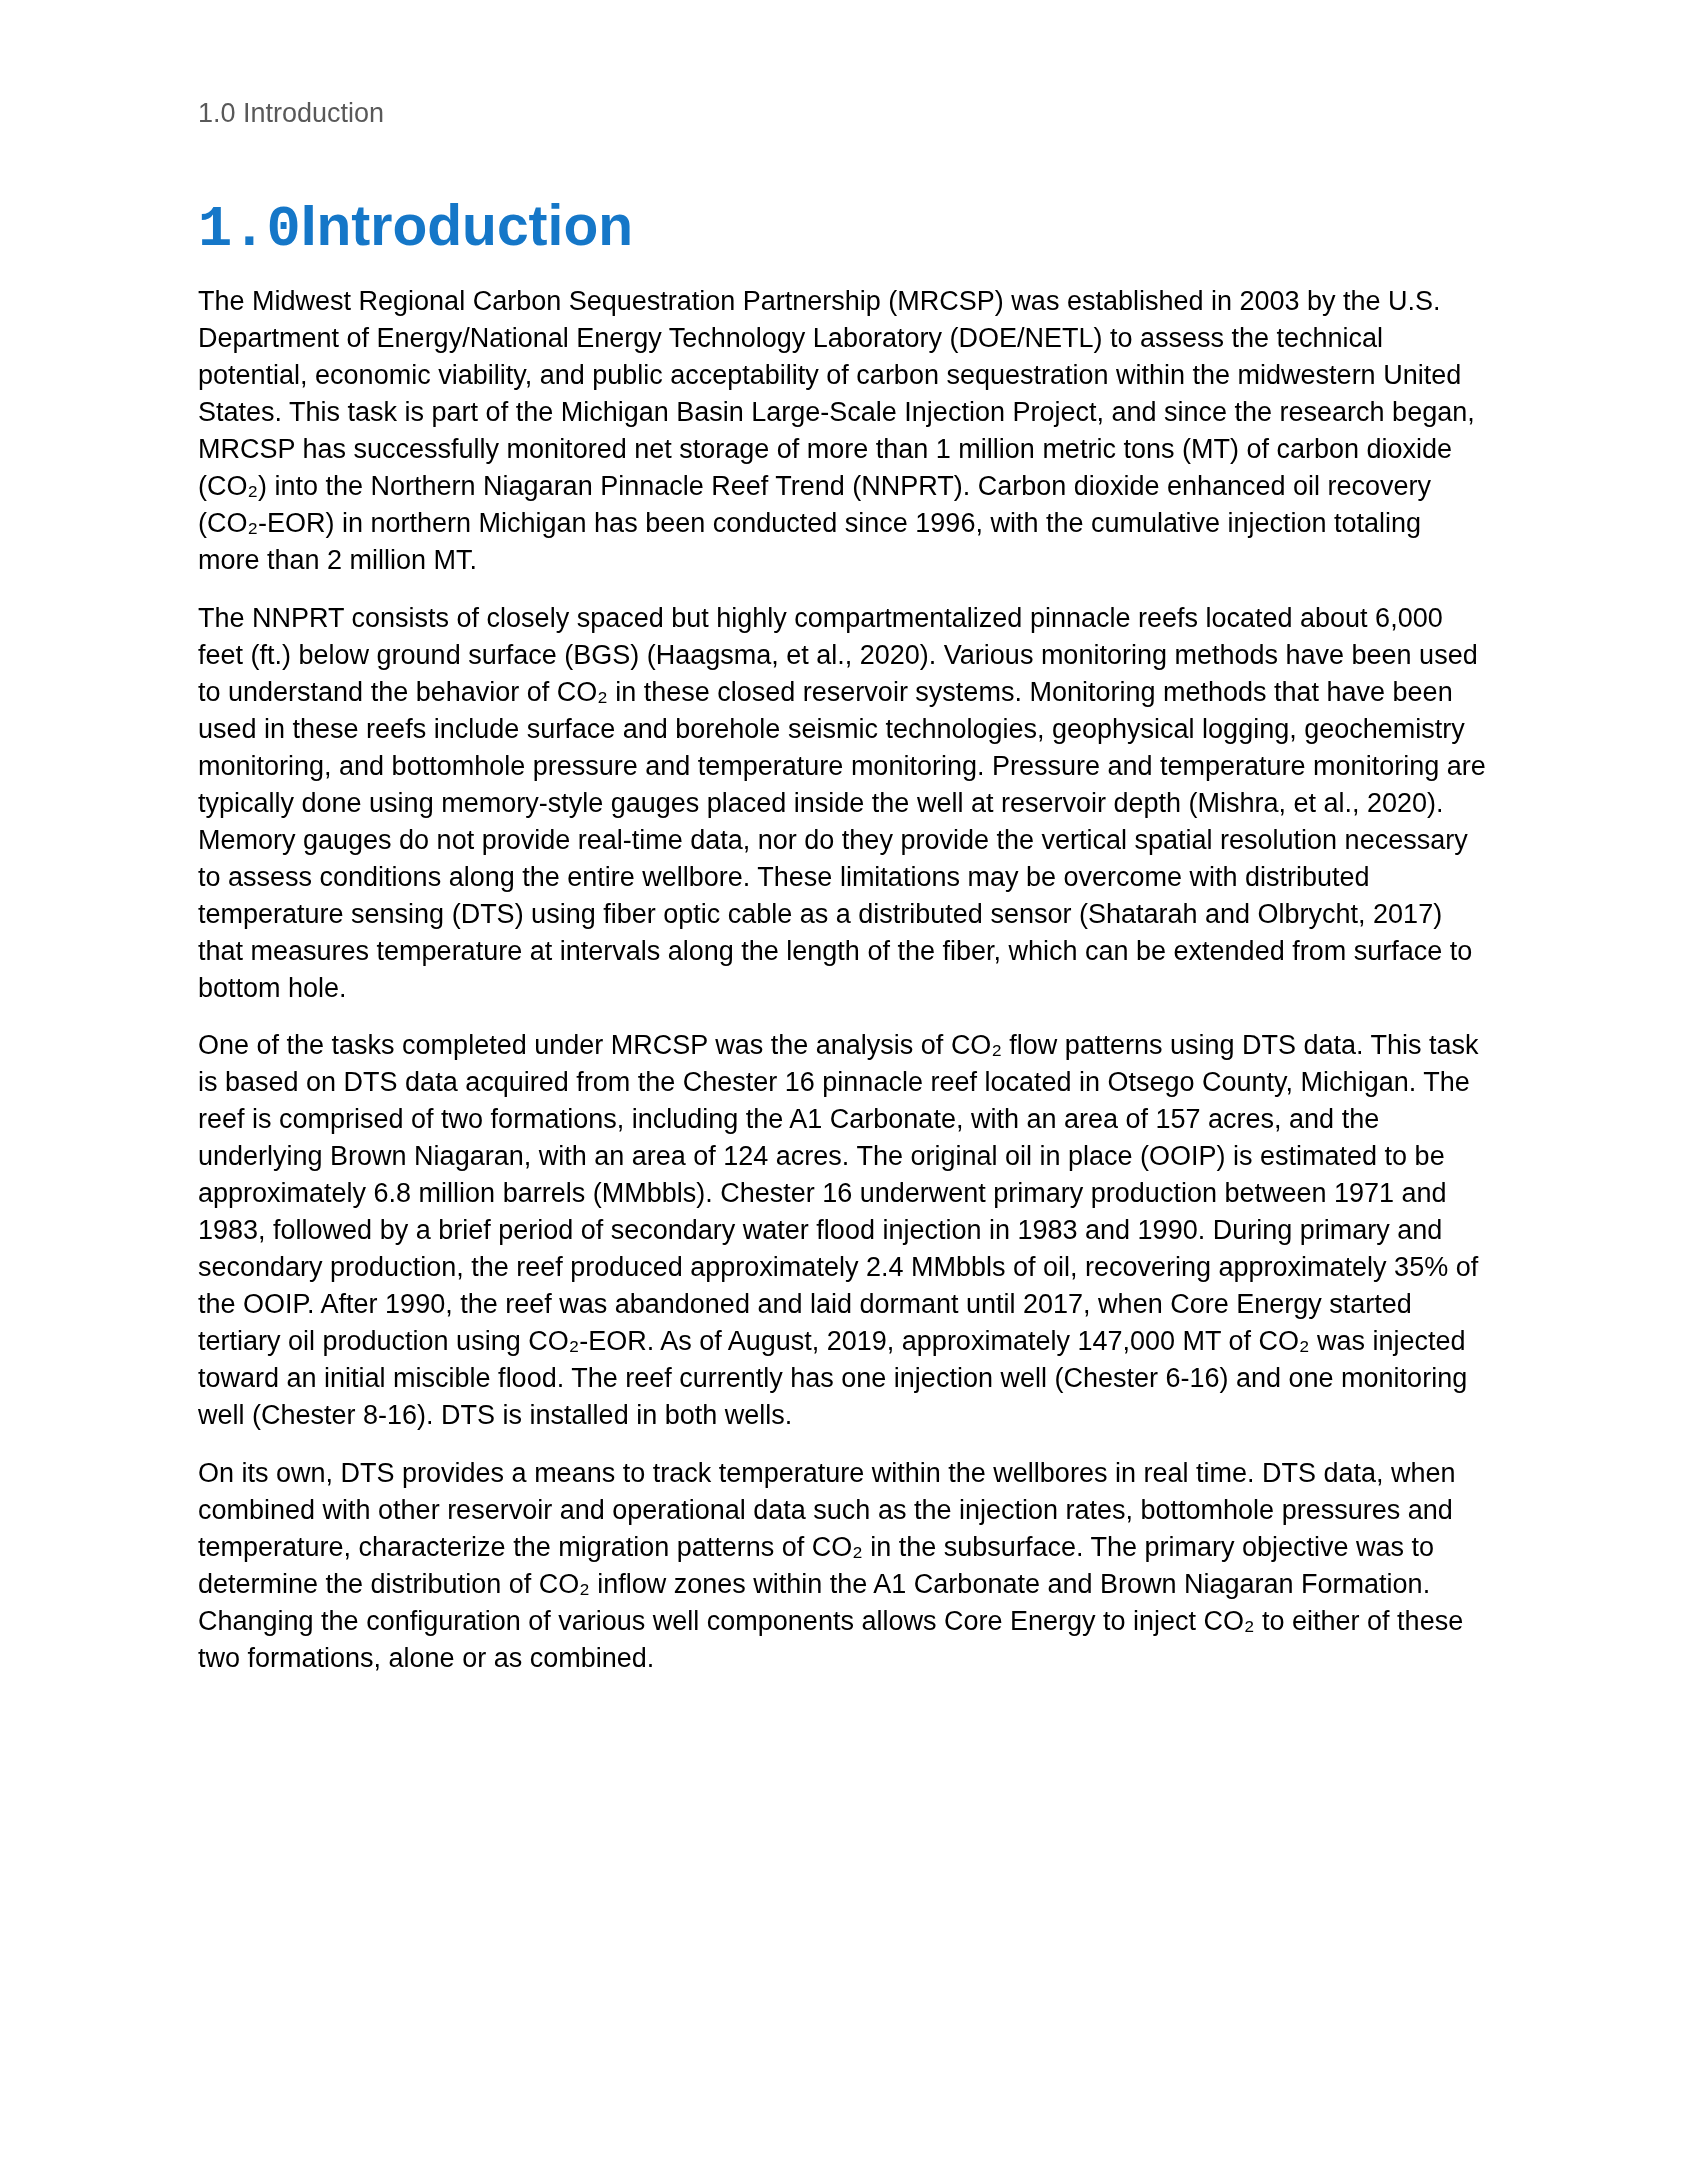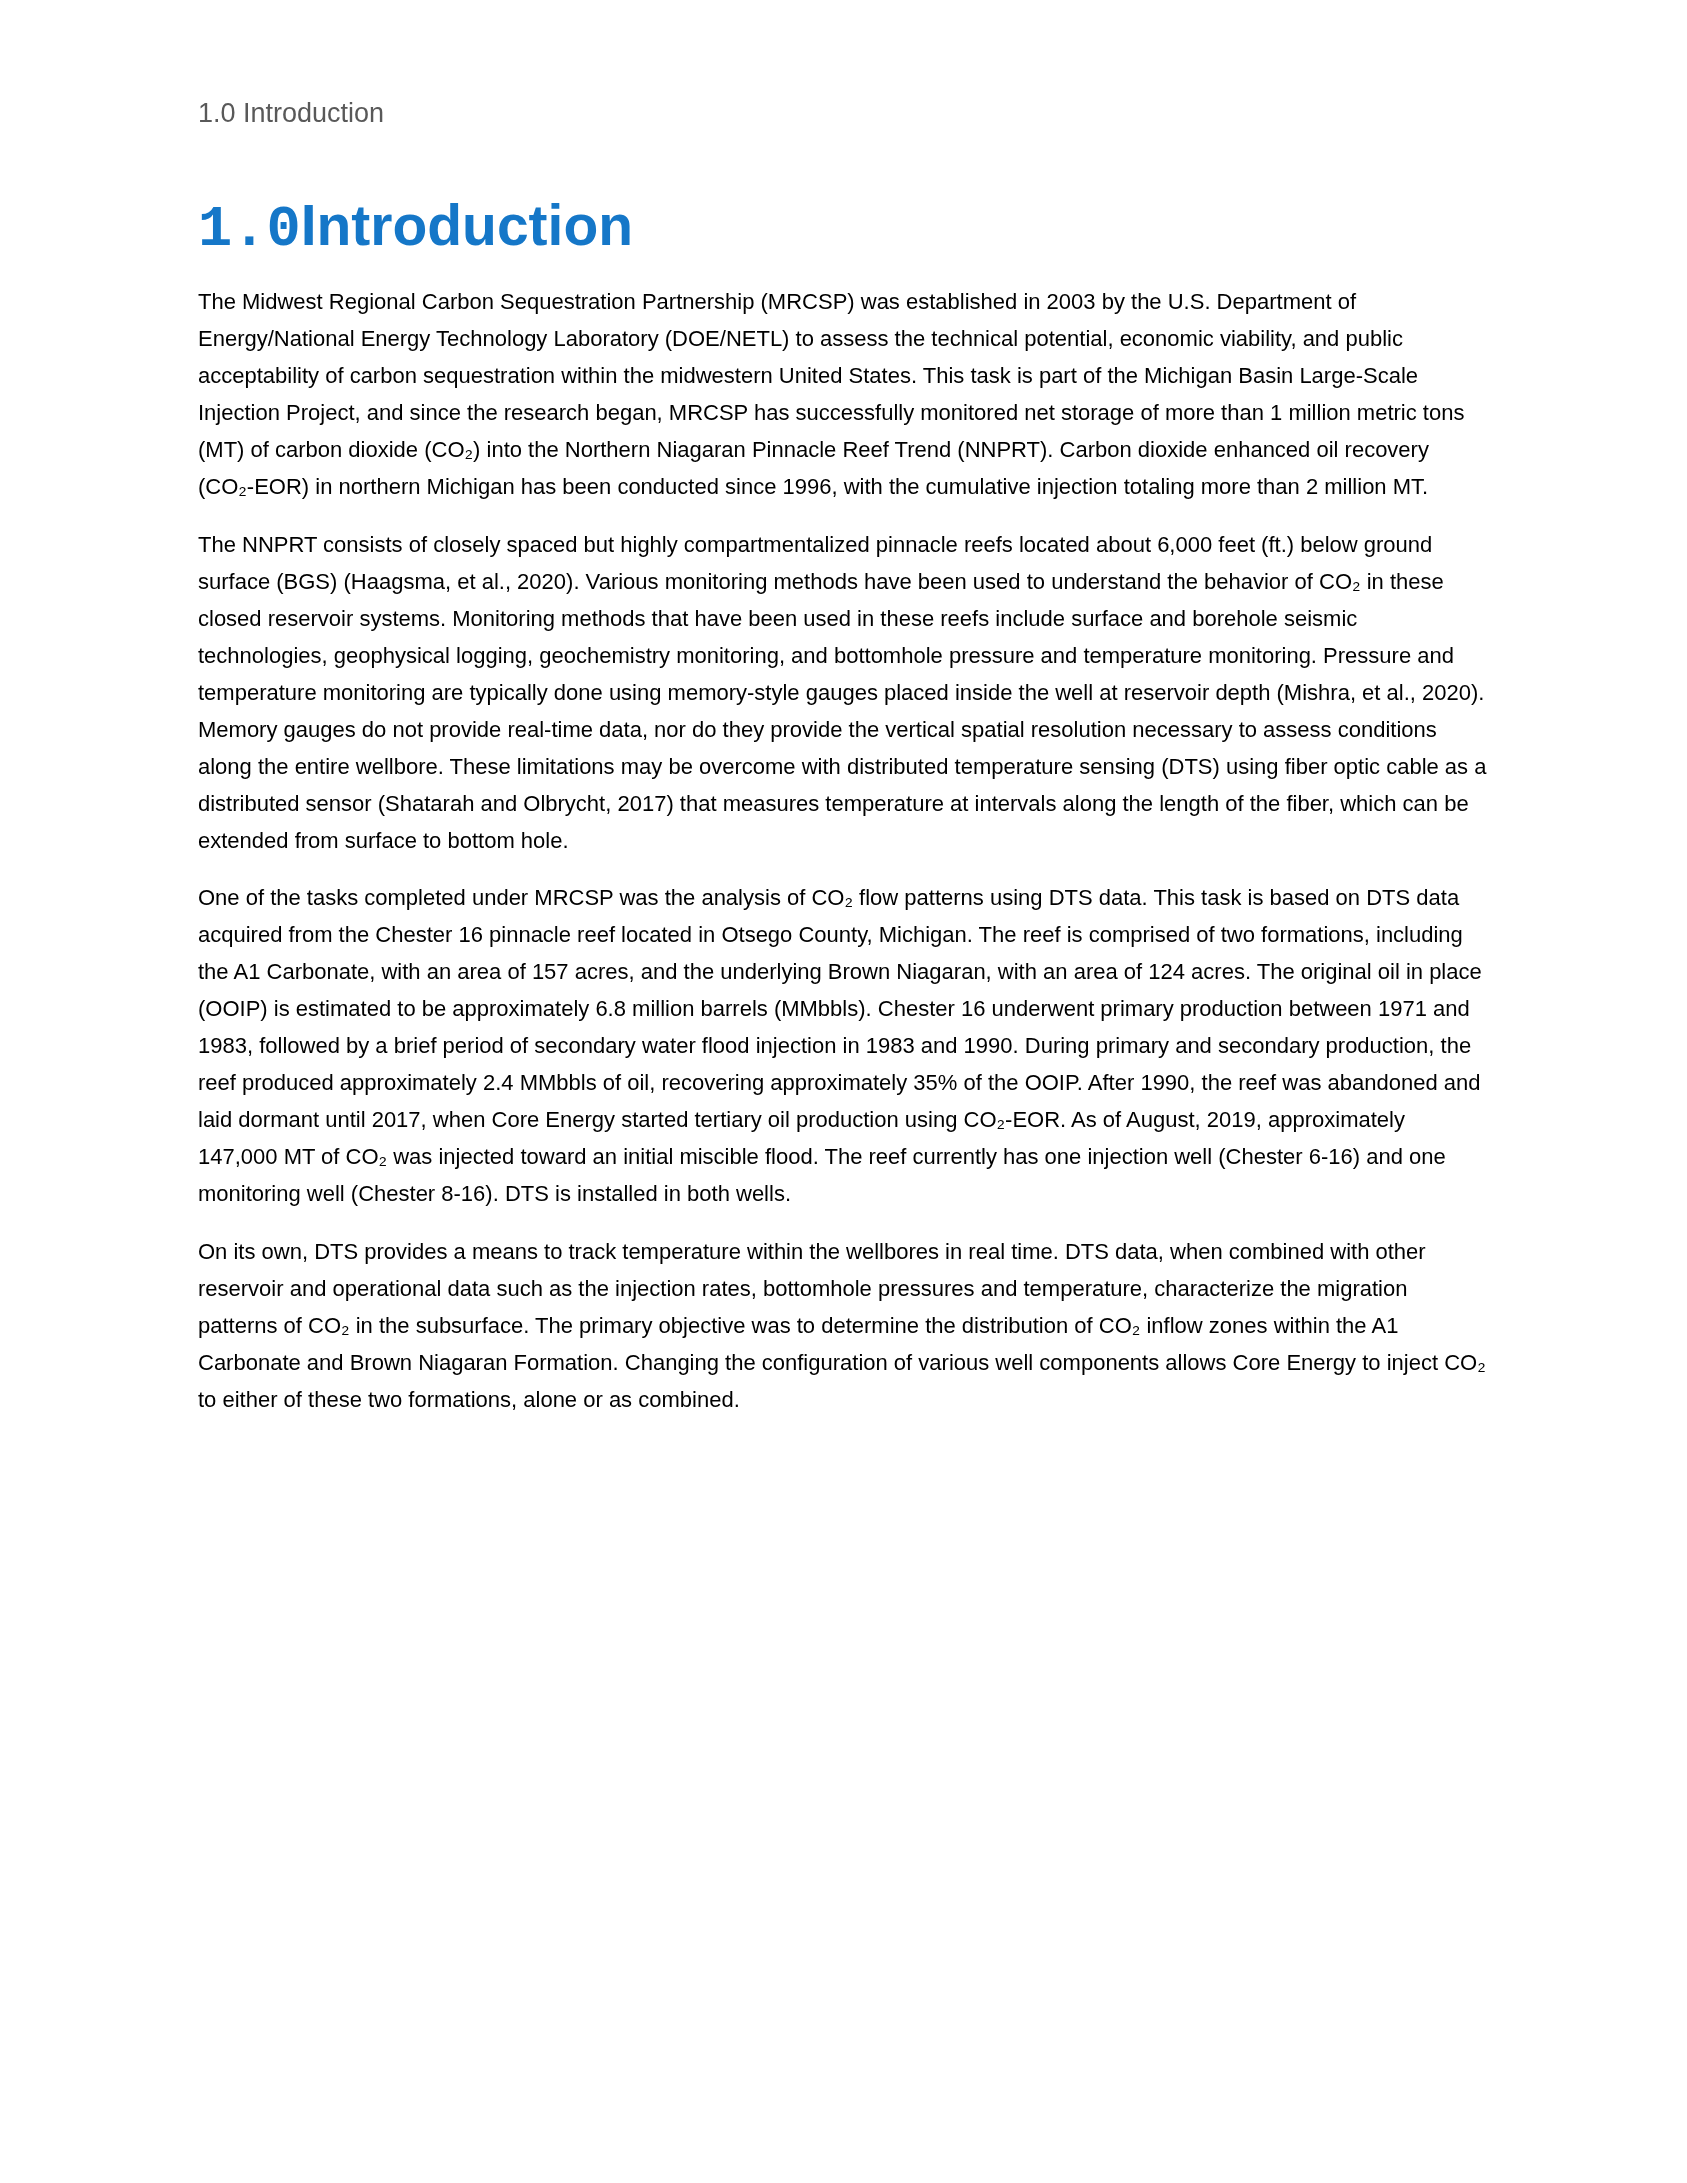--- a/index.html
+++ b/index.html
@@ -34,21 +34,21 @@
   .section-title .num{
     display:inline-block;
     min-width:102px;
     font-family:Liberation Mono, monospace;
   }
   .body-text{
     position:absolute;
     left:198px;
     top:283px;
     width:1290px;
-    font-size:22px;
+    font-size:27px;
     line-height:37px;
     text-align:left;
   }
   .body-text p{
     margin:0 0 20.7px 0;
   }
   .page-footer{
     position:absolute;
     left:198px;
     top:2030px;

